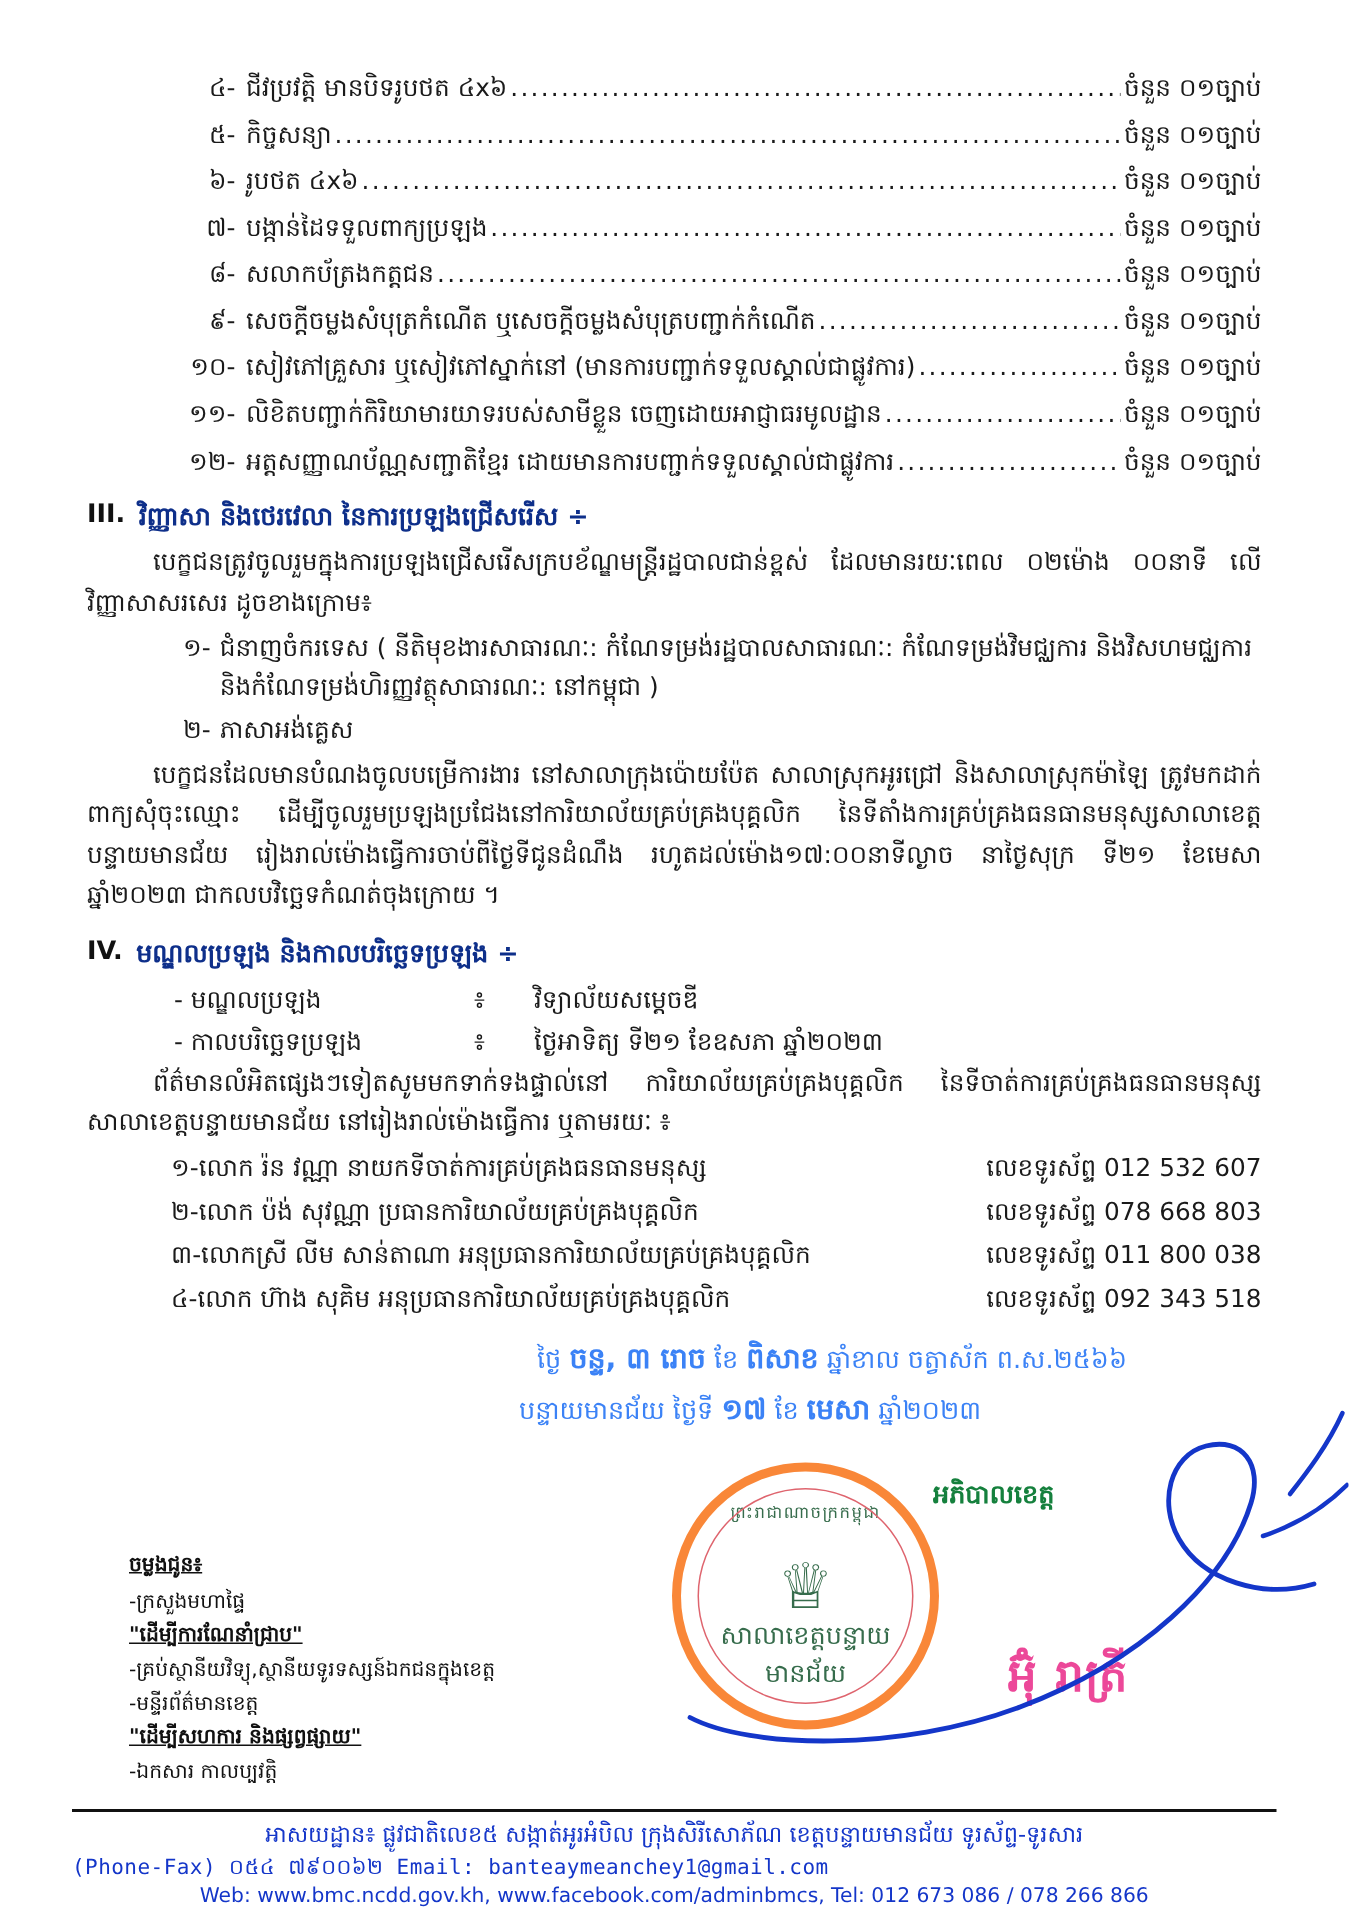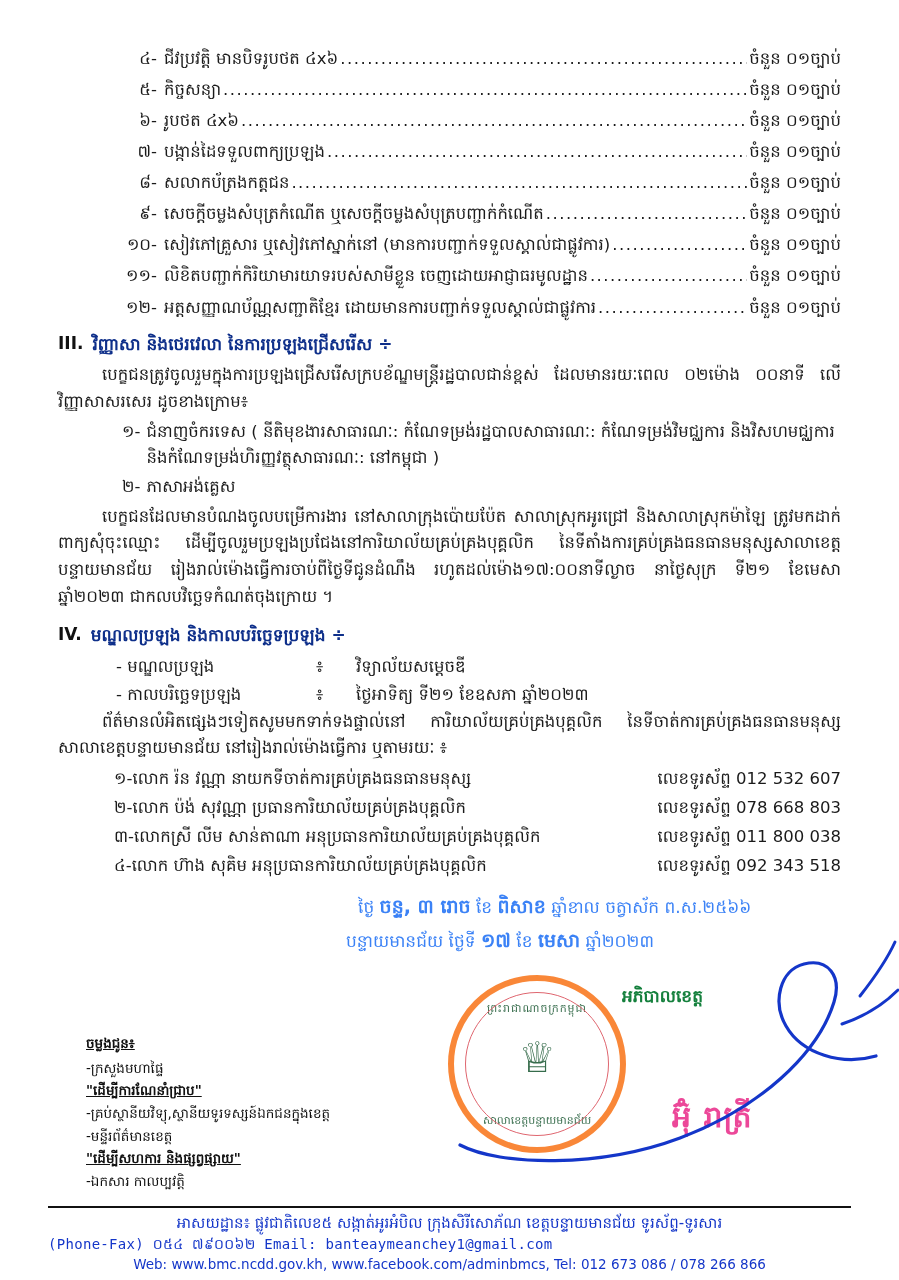--- a/index.html
+++ b/index.html
@@ -128,21 +128,21 @@
     position: absolute;
     top: 20px; left: 0; right: 0;
     text-align: center;
     font-size: 11px;
     letter-spacing: 1px;
   }
   .stamp .st-bot {
     position: absolute;
     bottom: 18px; left: 0; right: 0;
     text-align: center;
-    font-size: 11px;
+    font-size: 17px;
   }
   .stamp .st-mid {
     position: absolute;
     top: 56px; left: 0; right: 0;
     text-align: center;
     font-size: 42px;
     line-height: 1;
   }
   .swoosh {
     position: absolute;

